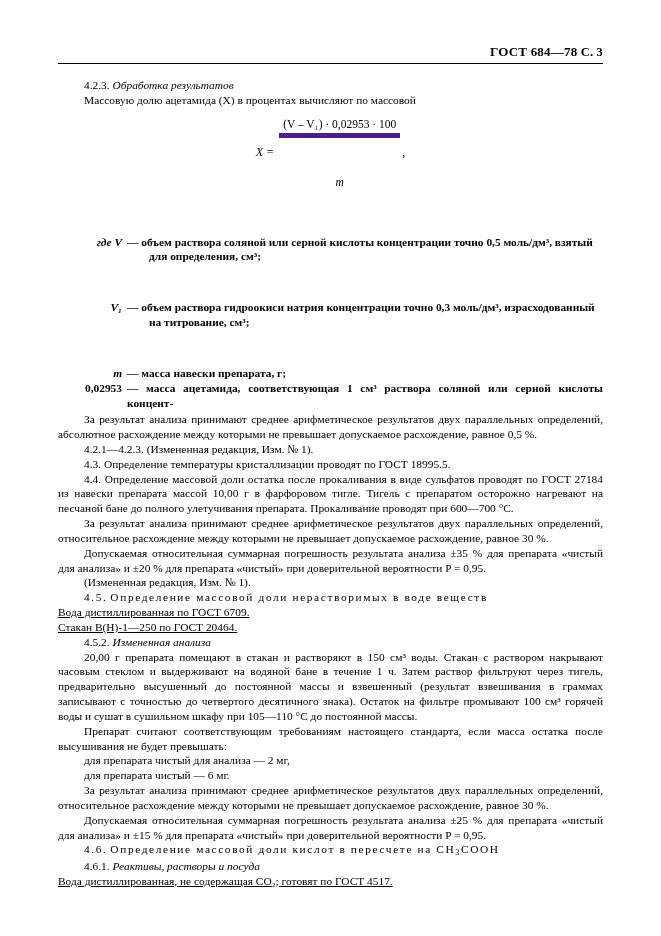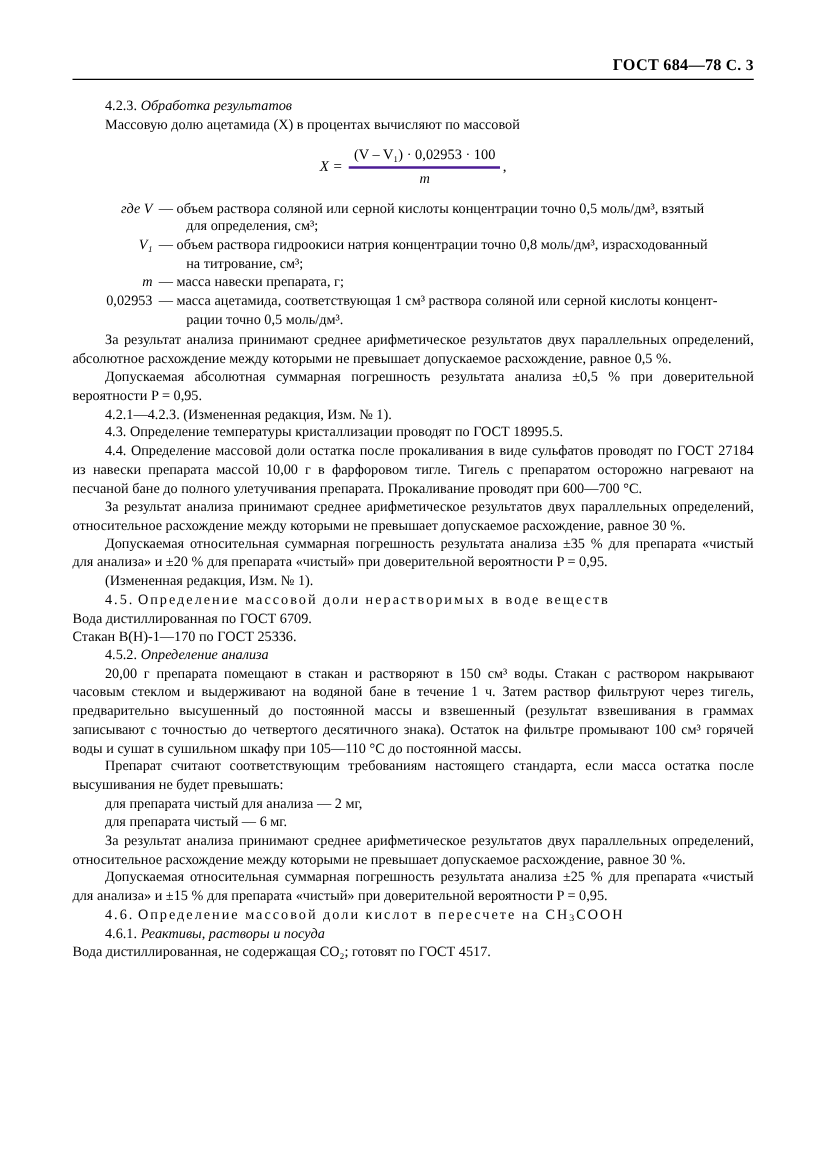--- a/index.html
+++ b/index.html
@@ -39,51 +39,53 @@
     font-size: 11.4px;
     line-height: 1.30;
     text-align: justify;
   }
   p {
     margin: 0;
     text-indent: 26px;
   }
   p.noind {
     text-indent: 0;
-  }
-  .italic { font-style: italic; }
+    text-decoration: underline;
+  }
+  .italic { font-style: italic; margin-top: 36px; }
   .bold { font-weight: normal; }
   .spaced {
     letter-spacing: 1.6px;
   }
   .formula {
     text-align: center;
     margin: 9px 0 9px 0;
     font-size: 12px;
   }
   .frac {
     display: inline-block;
     vertical-align: middle;
     text-align: center;
     margin: 0 2px;
   }
   .frac .num {
     display: block;
-    border-bottom: 2px solid #4c1d95;
+    border-bottom: 5px solid #4c1d95;
     padding: 0 4px 1px 4px;
     font-size: 11.5px;
   }
   .frac .den {
     display: block;
     padding: 1px 4px 0 4px;
     font-size: 11.5px;
   }
   sub { font-size: 8px; vertical-align: -2px; }
   .deflist {
     margin-top: 4px;
+    font-weight: bold;
   }
   .defrow {
     display: flex;
     align-items: baseline;
   }
   .defrow .term {
     flex: 0 0 64px;
     text-align: right;
     padding-right: 5px;
     white-space: nowrap;
@@ -132,59 +134,57 @@
       <div class="defrow">
         <div class="term italic">где V</div>
         <div class="desc">
           <span>— объем раствора соляной или серной кислоты концентрации точно 0,5 моль/дм³, взятый</span>
           <span class="cont">для определения, см³;</span>
         </div>
       </div>
       <div class="defrow">
         <div class="term italic">V₁</div>
         <div class="desc">
-          <span>— объем раствора гидроокиси натрия концентрации точно 0,8 моль/дм³, израсходованный</span>
+          <span>— объем раствора гидроокиси натрия концентрации точно 0,3 моль/дм³, израсходованный</span>
           <span class="cont">на титрование, см³;</span>
         </div>
       </div>
       <div class="defrow">
         <div class="term italic">m</div>
         <div class="desc">
           <span>— масса навески препарата, г;</span>
         </div>
       </div>
       <div class="defrow">
         <div class="term">0,02953</div>
         <div class="desc">
           <span>— масса ацетамида, соответствующая 1 см³ раствора соляной или серной кислоты концент-</span>
-          <span class="cont">рации точно 0,5 моль/дм³.</span>
         </div>
       </div>
     </div>
 
     <p class="block">За результат анализа принимают среднее арифметическое результатов двух параллельных определений, абсолютное расхождение между которыми не превышает допускаемое расхождение, равное 0,5 %.</p>
-    <p>Допускаемая абсолютная суммарная погрешность результата анализа ±0,5 % при доверительной вероятности P = 0,95.</p>
     <p class="bold">4.2.1—4.2.3. (Измененная редакция, Изм. № 1).</p>
     <p>4.3. Определение температуры кристаллизации проводят по ГОСТ 18995.5.</p>
     <p>4.4.  Определение массовой доли остатка после прокаливания в виде сульфатов проводят по ГОСТ 27184 из навески препарата массой 10,00 г в фарфоровом тигле. Тигель с препаратом осторожно нагревают на песчаной бане до полного улетучивания препарата. Прокаливание проводят при 600—700 °С.</p>
     <p>За результат анализа принимают среднее арифметическое результатов двух параллельных определений, относительное расхождение между которыми не превышает допускаемое расхождение, равное 30 %.</p>
     <p>Допускаемая относительная суммарная погрешность результата анализа ±35 % для препарата «чистый для анализа» и ±20 % для препарата «чистый» при доверительной вероятности P = 0,95.</p>
     <p class="bold">(Измененная редакция, Изм. № 1).</p>
 
     <p>
       <span class="spaced">4.5.</span>
       <span class="spaced">Определение массовой доли нерастворимых в воде веществ</span>
     </p>
 
     <p class="noind">Вода дистиллированная по ГОСТ 6709.</p>
-    <p class="noind">Стакан В(Н)-1—170 по ГОСТ 25336.</p>
+    <p class="noind">Стакан В(Н)-1—250 по ГОСТ 20464.</p>
 
     <p>
       <span>4.5.2.</span>
-      <span class="italic">Определение анализа</span>
+      <span class="italic">Измененная анализа</span>
     </p>
     <p>20,00 г препарата помещают в стакан и растворяют в 150 см³ воды. Стакан с раствором накрывают часовым стеклом и выдерживают на водяной бане в течение 1 ч. Затем раствор фильтруют через тигель, предварительно высушенный до постоянной массы и взвешенный (результат взвешивания в граммах записывают с точностью до четвертого десятичного знака). Остаток на фильтре промывают 100 см³ горячей воды и сушат в сушильном шкафу при 105—110 °С до постоянной массы.</p>
     <p>Препарат считают соответствующим требованиям настоящего стандарта, если масса остатка после высушивания не будет превышать:</p>
     <p>для препарата чистый для анализа — 2 мг,</p>
     <p>для препарата чистый — 6 мг.</p>
     <p>За результат анализа принимают среднее арифметическое результатов двух параллельных определений, относительное расхождение между которыми не превышает допускаемое расхождение, равное 30 %.</p>
     <p>Допускаемая относительная суммарная погрешность результата анализа ±25 % для препарата «чистый для анализа» и ±15 % для препарата «чистый» при доверительной вероятности P = 0,95.</p>
 
     <p>
       <span class="spaced">4.6.</span>

